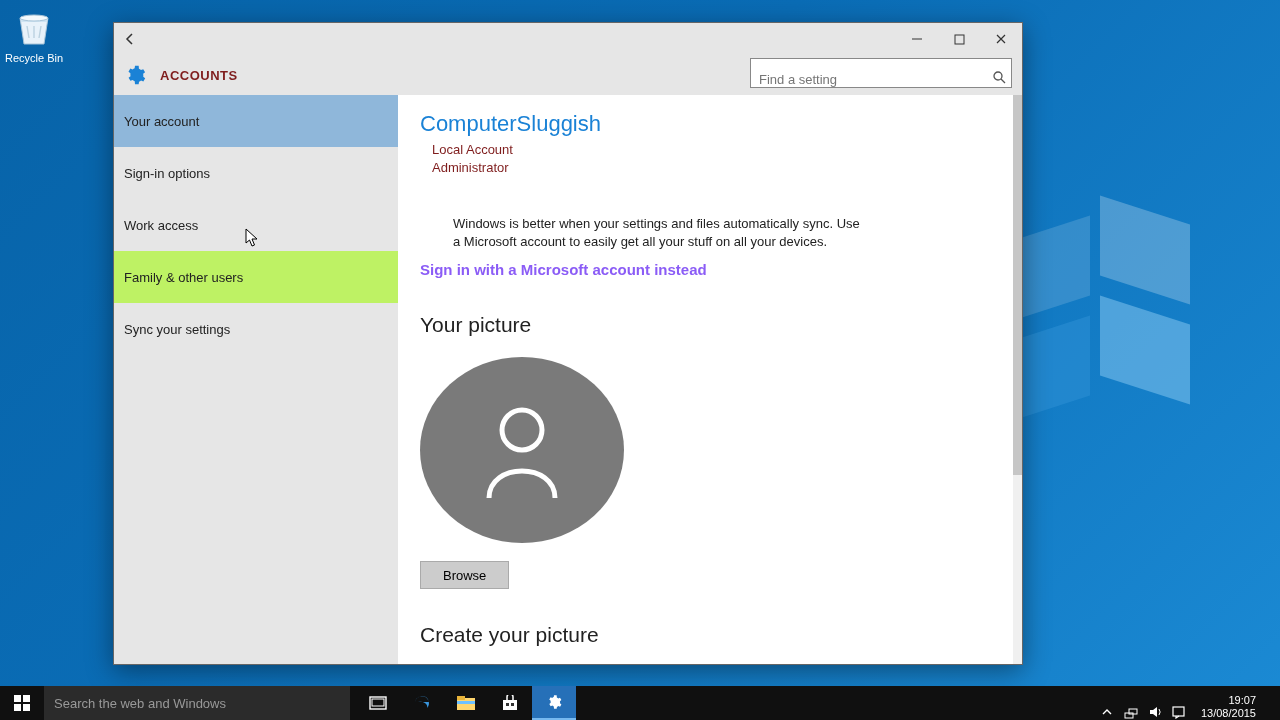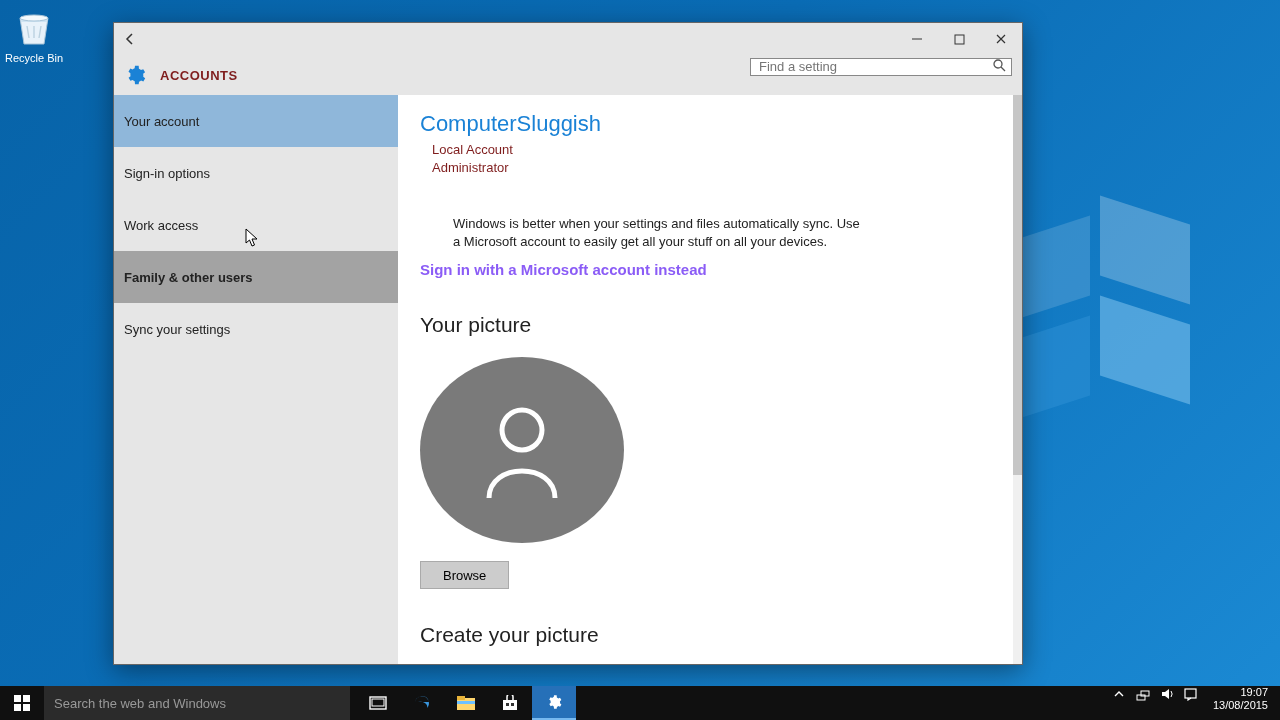--- a/index.html
+++ b/index.html
@@ -29,29 +29,29 @@
   }
   .titlebar { height:32px; background:#e6e6e6; display:flex; align-items:center; position:relative; }
   .tb-back { width:32px; height:32px; display:flex; align-items:center; justify-content:center; cursor:pointer; }
   .tb-title { font-size:12px; color:#a21caf; margin-left:18px;margin-top:48px; }
   .tb-controls { position:absolute; right:0; top:0; display:flex; }
   .tb-btn { width:42px; height:32px; display:flex; align-items:center; justify-content:center; cursor:pointer; }
 
   .headerbar { height:40px; background:#e6e6e6; display:flex; align-items:center; padding:0 10px; position:relative; }
   .gear { width:22px; height:22px; color:#1a82d6; margin-right:14px; }
   .cat-title { font-size:13px; font-weight:600; letter-spacing:0.5px; color:#7f1d1d; }
-  .search-wrap { position:absolute; right:10px; top:3px; width:262px; height:18px; border:1px solid #888; background:#fff; display:flex; align-items:flex-start; }
+  .search-wrap { position:absolute; right:10px; top:3px; width:262px; height:30px; border:1px solid #888; background:#fff; display:flex; align-items:flex-end; }
   .search-wrap input { flex:1; border:none; outline:none; padding:0 8px; font-size:13px; background:transparent; }
   .search-ic { width:24px; text-align:center; color:#555; font-size:12px; }
 
   .body { flex:1; display:flex; min-height:0; }
   .sidebar { width:284px; background:#e6e6e6; padding-top:0; }
   .side-item { height:52px; display:flex; align-items:center; padding-left:10px; font-size:13px; color:#222; cursor:pointer; }
   .side-item.selected { background:#8fb7da; }
-  .side-item.hover { background:#a3a3a3;font-weight:bold; }
+  .side-item.hover { background:#bef264; }
 
   .content { flex:1; background:#fff; overflow-y:auto; position:relative; }
   .content-inner { padding:16px 17px 40px 22px; }
   .acct-name { font-size:22px; color:#1a82d6; font-weight:400; margin-bottom:4px; }
   .acct-line { font-size:13px; color:#7f1d1d; line-height:18px;margin-left:12px; }
   .desc { font-size:13px; color:#222; line-height:18px; margin-top:38px; max-width:410px;margin-left:33px; }
   .link { color:#8b5cf6; font-size:15px; margin-top:10px; display:inline-block; cursor:pointer;font-weight:bold; }
 
   .section-h { font-size:21px; color:#222; font-weight:400; margin-top:34px; margin-bottom:20px; }
 
@@ -66,21 +66,21 @@
   .cursor { position:absolute; left:245px; top:228px; z-index:50; pointer-events:none; }
 
   
   .taskbar { position:absolute; left:0; bottom:0; width:100%; height:34px; background:#101010; display:flex; align-items:center; color:#fff; }
   .start { width:44px; height:34px; display:flex; align-items:center; justify-content:center; cursor:pointer; }
   .start svg { width:16px; height:16px; }
   .search-bar { width:306px; height:34px; background:#2b2b2b; display:flex; align-items:center; padding:0 10px; font-size:13px; color:#999; }
   .task-icons { display:flex; height:34px; margin-left:6px; }
   .task-ic { width:44px; height:34px; display:flex; align-items:center; justify-content:center; cursor:pointer; }
   .task-ic.active { background:#2670b8; border-bottom:2px solid #76b9f0; }
-  .tray { position:absolute; right:0; top:0; height:34px; display:flex; align-items:flex-start; padding-right:6px; gap:8px; font-size:11px; color:#fff; }
+  .tray { position:absolute; right:0; top:0; height:34px; display:flex; align-items:flex-end; padding-right:18px; gap:8px; font-size:11px; color:#fff; }
   .tray-ic { width:16px; height:16px; display:flex; align-items:center; justify-content:center; }
   .clock { text-align:right; line-height:13px; font-size:11px; padding:0 6px; }
 </style>
 </head>
 <body>
 
 <div class="wallpaper-shapes">
   <div class="ws1"></div>
     <div class="ws2"></div>
     <div class="ws3"></div>

